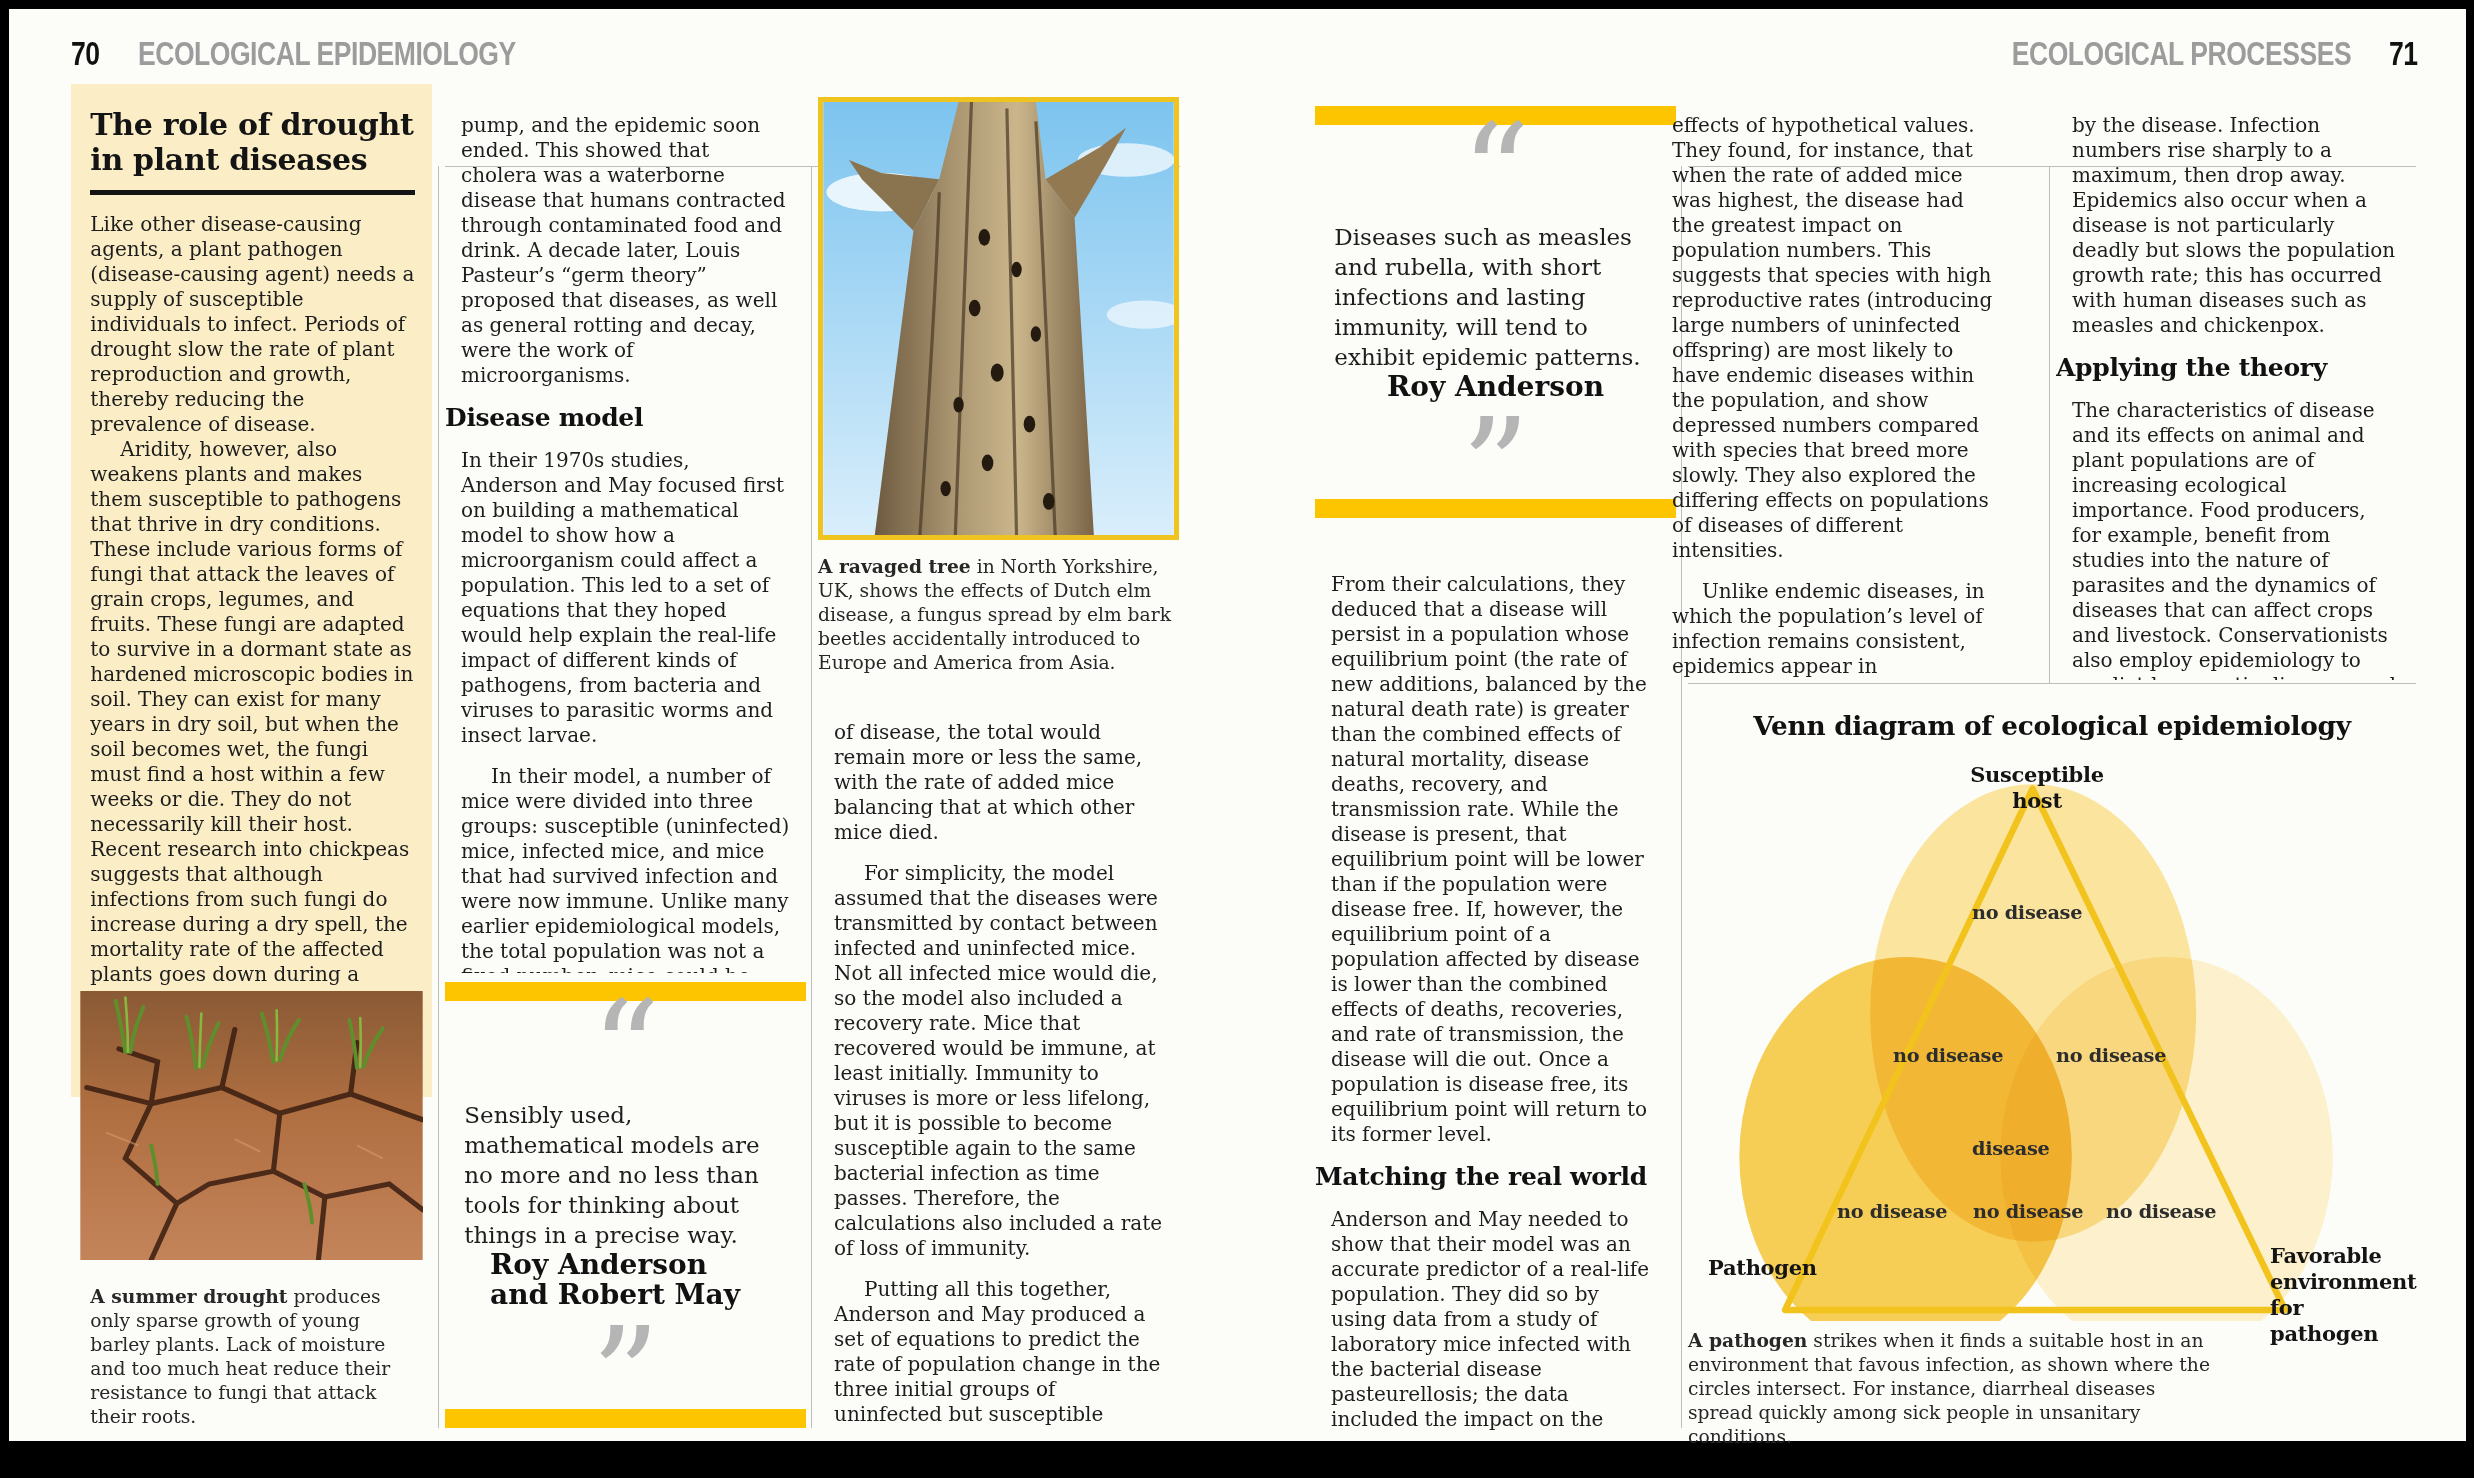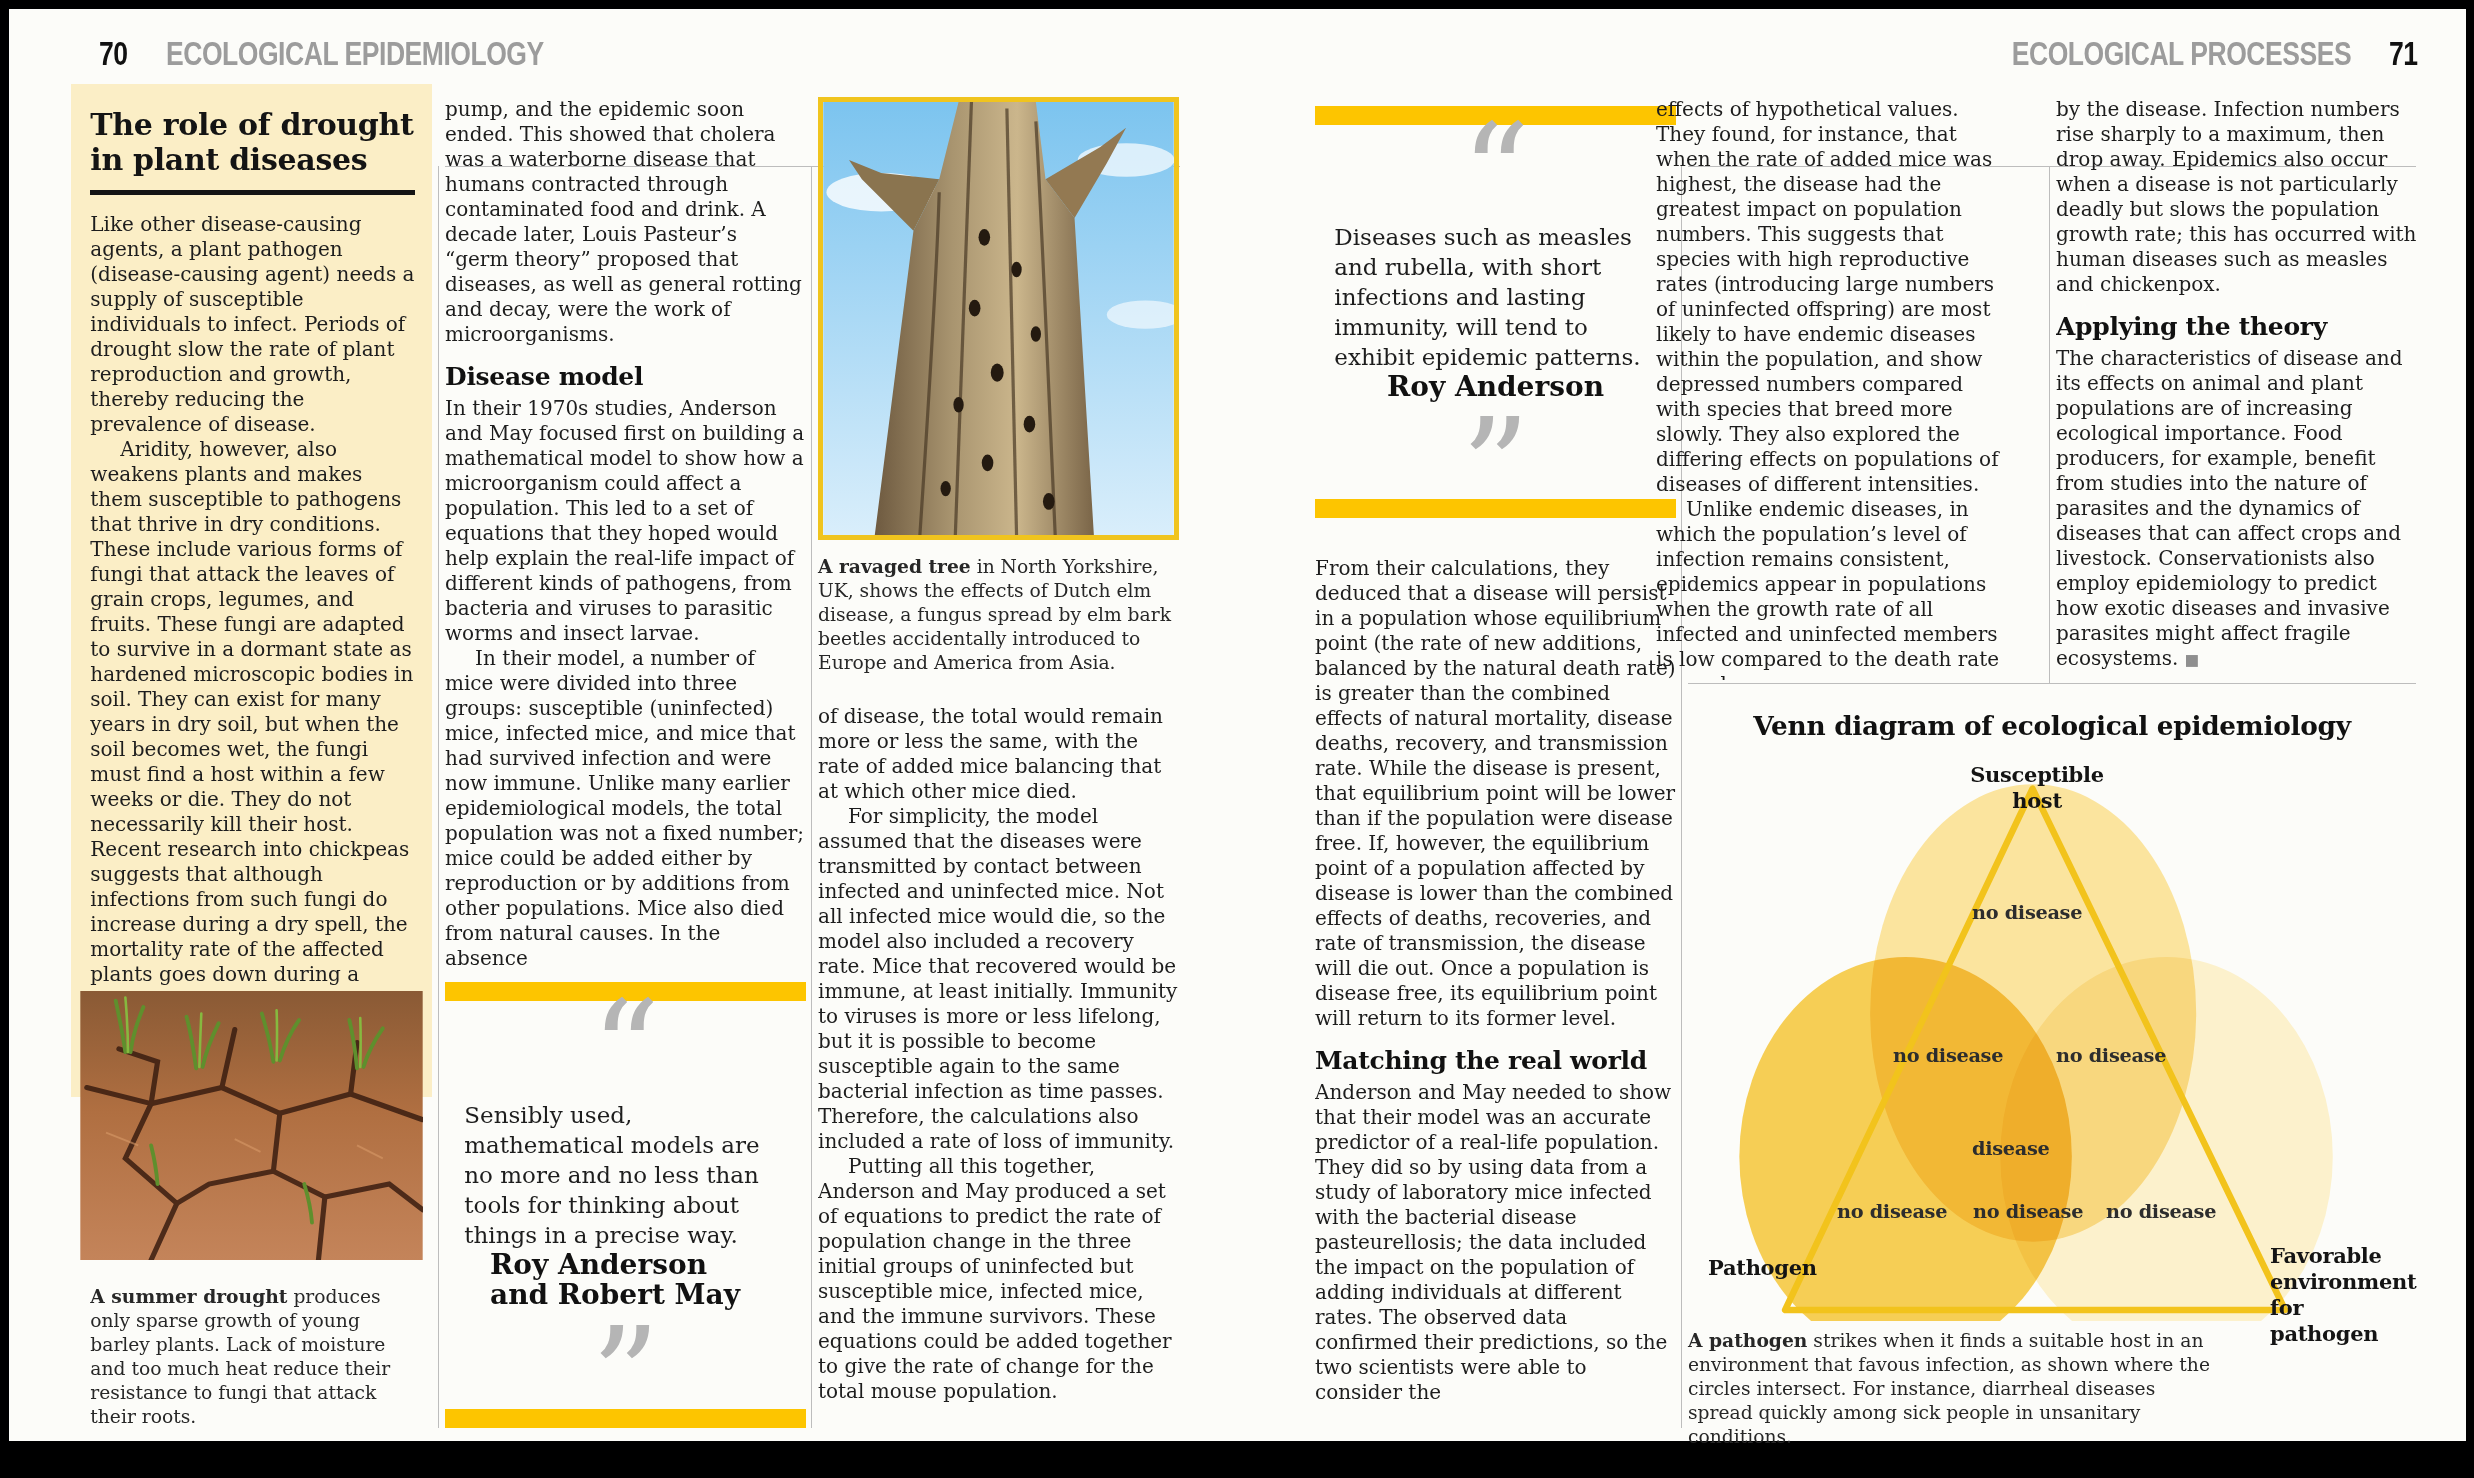--- a/index.html
+++ b/index.html
@@ -9,29 +9,29 @@
   .paper  { position:absolute; left:9px; top:9px; width:2457px; height:1432px; background:#fcfcf9; }
   .abs    { position:absolute; }
 
   
   .runhead { font-family:"Liberation Sans", sans-serif; font-weight:bold; font-size:34px;
              color:var(--header_gray,#9c9c9c); white-space:nowrap; letter-spacing:-0.6px;
              transform:scaleX(.78); }
   .rh-left  { transform-origin:left center; }
   .rh-right { transform-origin:right center; }
   .pagenum  { color:#111; }
-  .hdr { display:flex; gap:30px; align-items:flex-end;margin-left:28px; }
+  .hdr { display:flex; gap:30px; align-items:flex-end; }
 
   
   .vr { position:absolute; width:1.3px; background:#bdbdbd; }
   .hr { position:absolute; height:1.3px; background:#bdbdbd; }
 
   
   .col { position:absolute; width:361px; font-size:20px; line-height:25px; color:#1d1d1d; overflow:hidden; }
-  .col p { margin:0; }
+  .col p { margin:16px; }
   .col p.ind { text-indent:30px; }
   .colhead { font-size:25px; line-height:28px; font-weight:bold; color:#111; margin:15.5px 0 5.2px; letter-spacing:-0.3px; }
 
   
   .sidebar { position:absolute; left:71px; top:84px; width:361px; height:1013px;
              background:var(--sidebar_bg,#fbeec6); }
   .sb-pad { padding:23px 17px 0 19.3px; }
   .sb-title { font-size:30px; line-height:35px; font-weight:bold; color:#141414; letter-spacing:-0.3px; }
   .titlebar { height:4.5px; background:#141414; margin:13px 0 17px; }
   .sb-body { font-size:20px; line-height:25px; color:#1d1d1d; }

